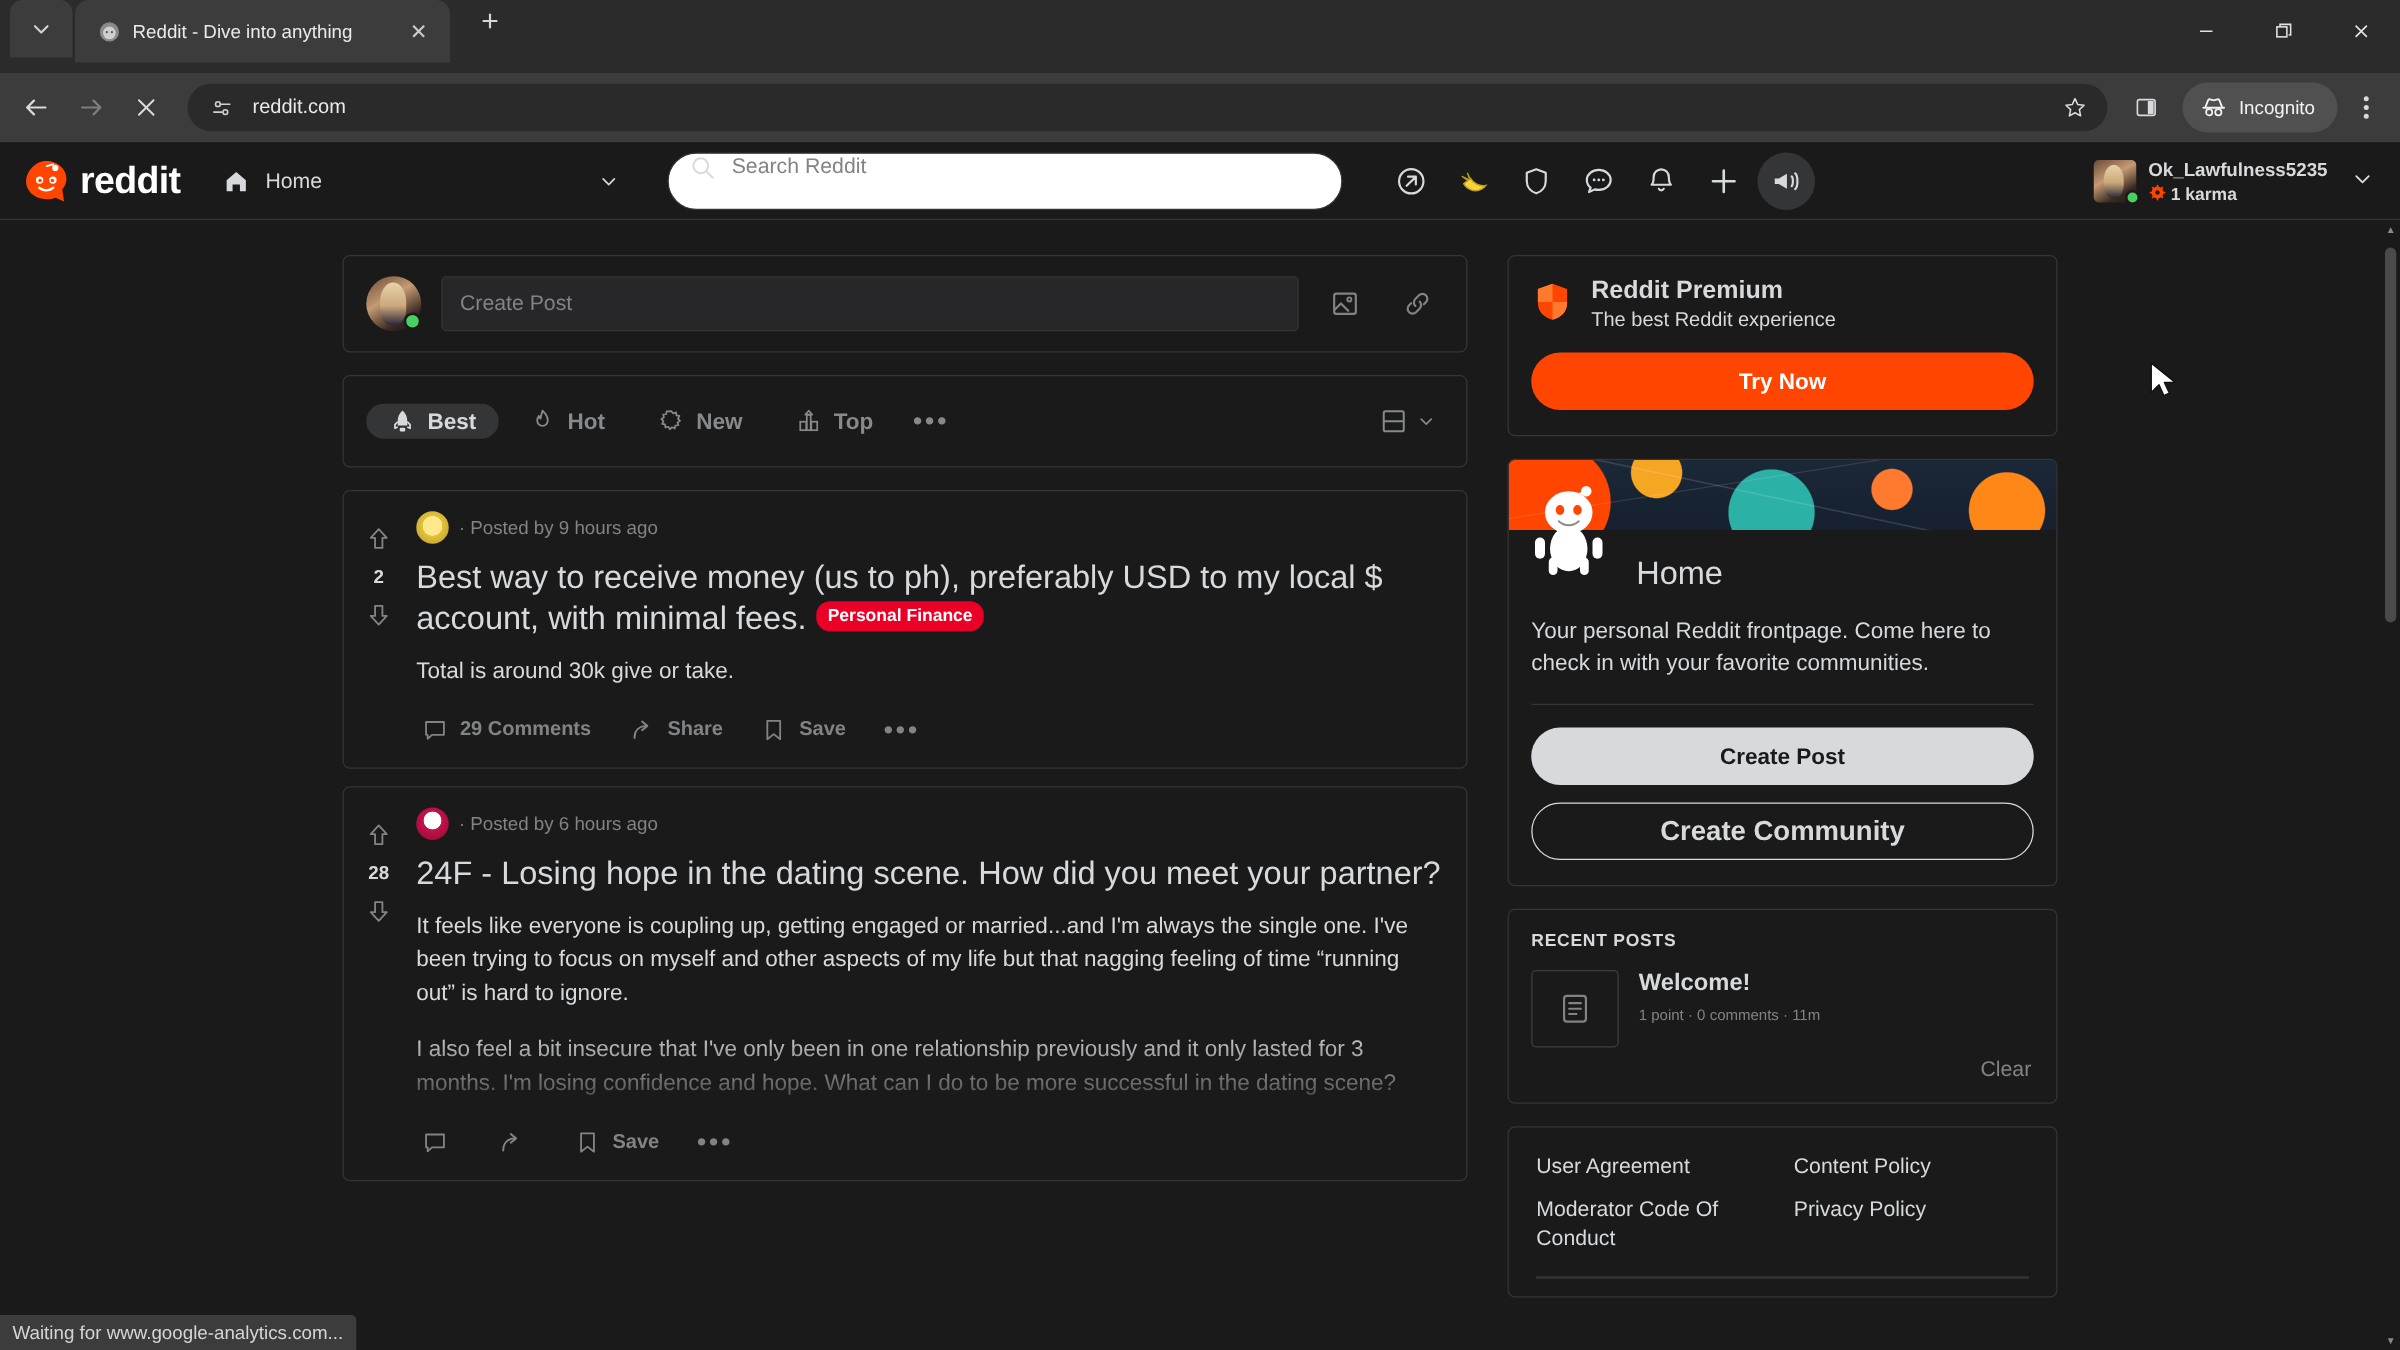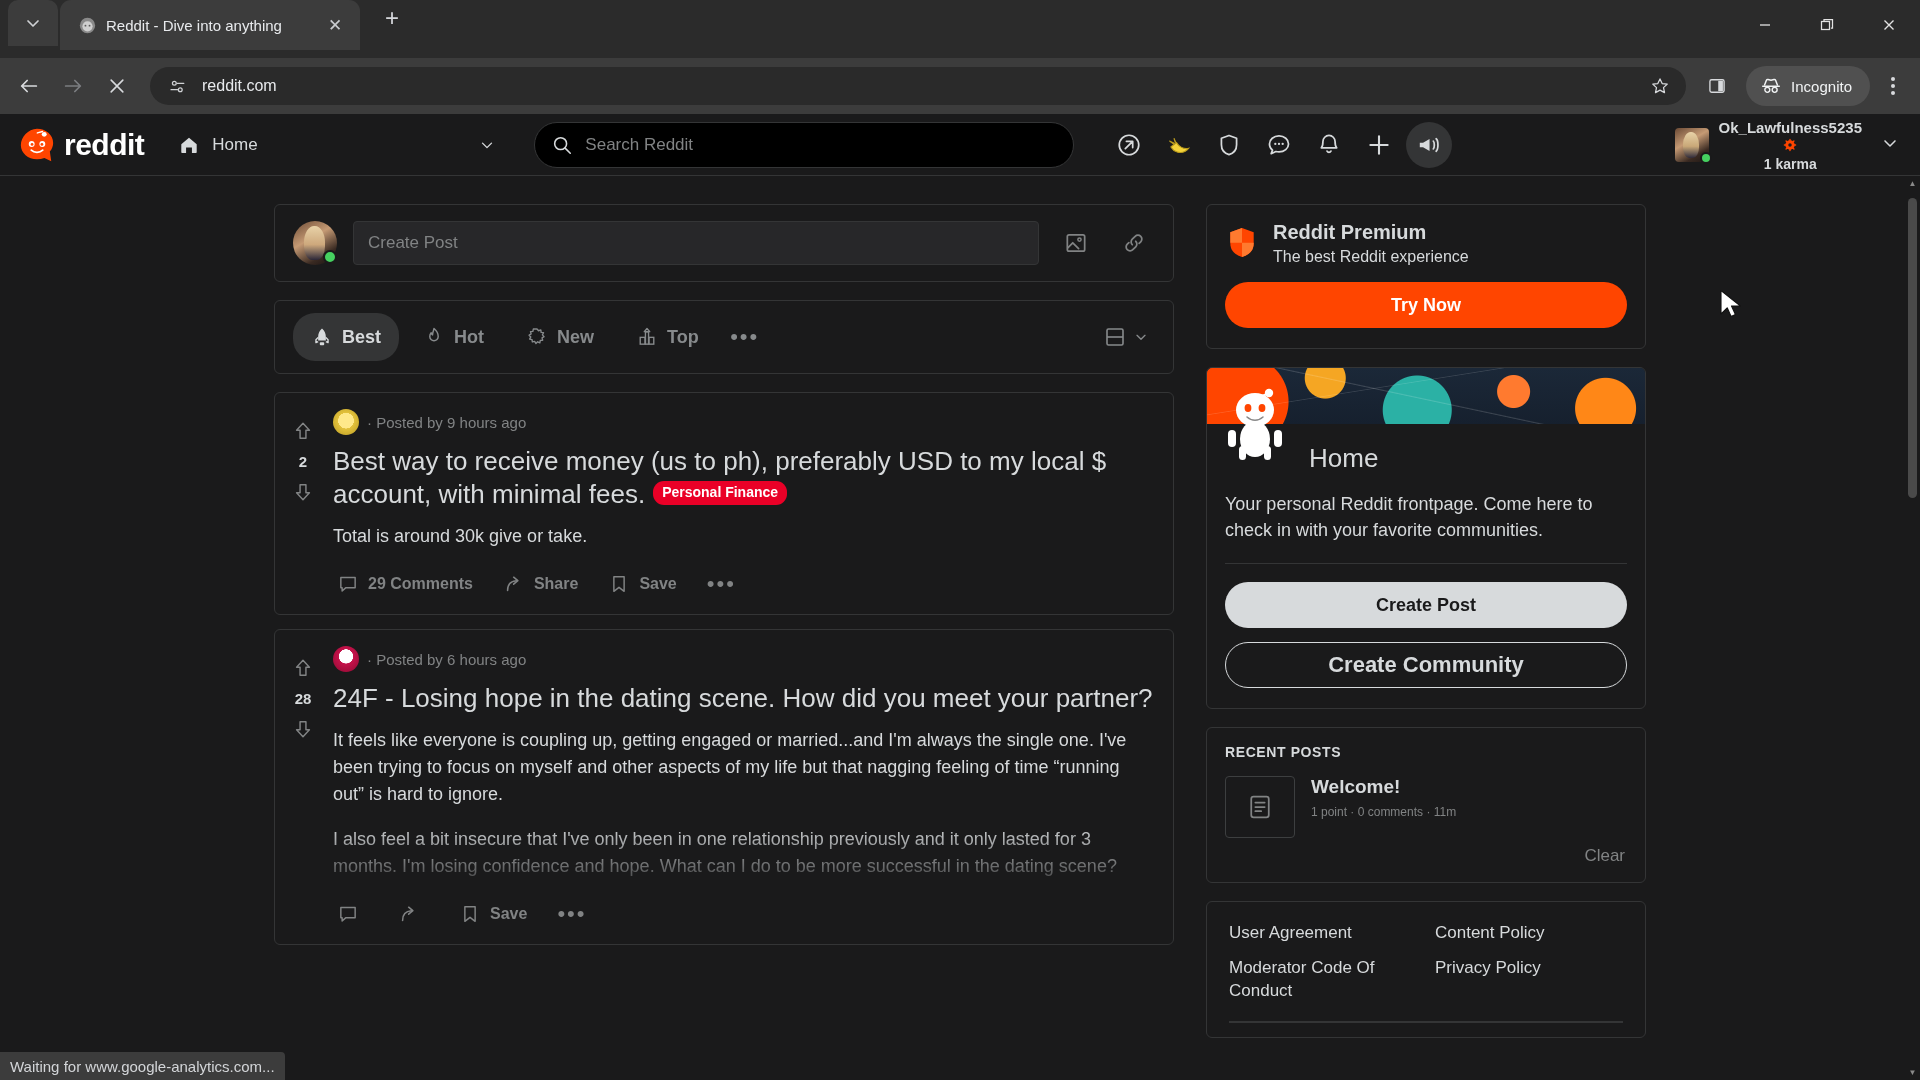--- a/index.html
+++ b/index.html
@@ -167,24 +167,24 @@
     display: flex; align-items: center;
     padding: 0 10px 0 12px;
     border-radius: 4px;
     gap: 12px;
   }
   .home-dropdown .hd-label { flex: 1 1 auto; color: #d7dadc; font-size: 17px; }
   .search-wrap {
     width: 540px;
     height: 46px;
     margin-left: 28px;
-    background: #000000;
+    background: #ffffff;
     border: 1px solid #343536;
     border-radius: 24px;
-    display: flex; align-items: center;
+    display: flex; align-items: flex-start;
     padding: 0 16px;
     gap: 12px;
   }
   .search-input-fake {
     flex: 1 1 auto;
     color: #818384;
     font-size: 17px;
   }
   .header-icons {
     display: flex; align-items: center;
@@ -216,21 +216,21 @@
     border-radius: 48% 48% 40% 40%;
     background: linear-gradient(180deg,#e8d2a8 0%, #c9a878 55%, #2e2a3a 100%);
   }
   .user-online {
     position: absolute; right: -3px; bottom: -2px;
     width: 12px; height: 12px; border-radius: 50%;
     background: #46d160; border: 2px solid #1a1a1b;
   }
   .user-meta { display: flex; flex-direction: column; gap: 2px; }
   .user-name { color: #d7dadc; font-size: 15px; font-weight: 700; }
-  .user-karma { color: #d7dadc; font-size: 14px; font-weight: 700; display: flex; align-items: center; gap: 4px; flex-direction: column; }
+  .user-karma { color: #d7dadc; font-size: 14px; font-weight: 700; display: flex; gap: 4px; }
   .user-chevron { color: #d7dadc; margin-left: 8px; }
 
   
   .reddit-body {
     height: calc(100% - 62px);
     overflow: hidden;
     position: relative;
   }
   .content-grid {
     display: flex;
@@ -290,21 +290,21 @@
 
   
   .sortbar {
     height: 74px;
     display: flex; align-items: center;
     padding: 0 18px;
     gap: 6px;
     margin-bottom: 18px;
   }
   .sort-pill {
-    height: 48px;
+    height: 28px;
     display: flex; align-items: center; gap: 9px;
     padding: 0 18px;
     border-radius: 22px;
     color: #878a8c;
     font-size: 18px; font-weight: 700;
   }
   .sort-pill.active { background: #343536; color: #d7dadc; }
   .sort-more {
     width: 44px; height: 44px;
     display: flex; align-items: center; justify-content: center;

